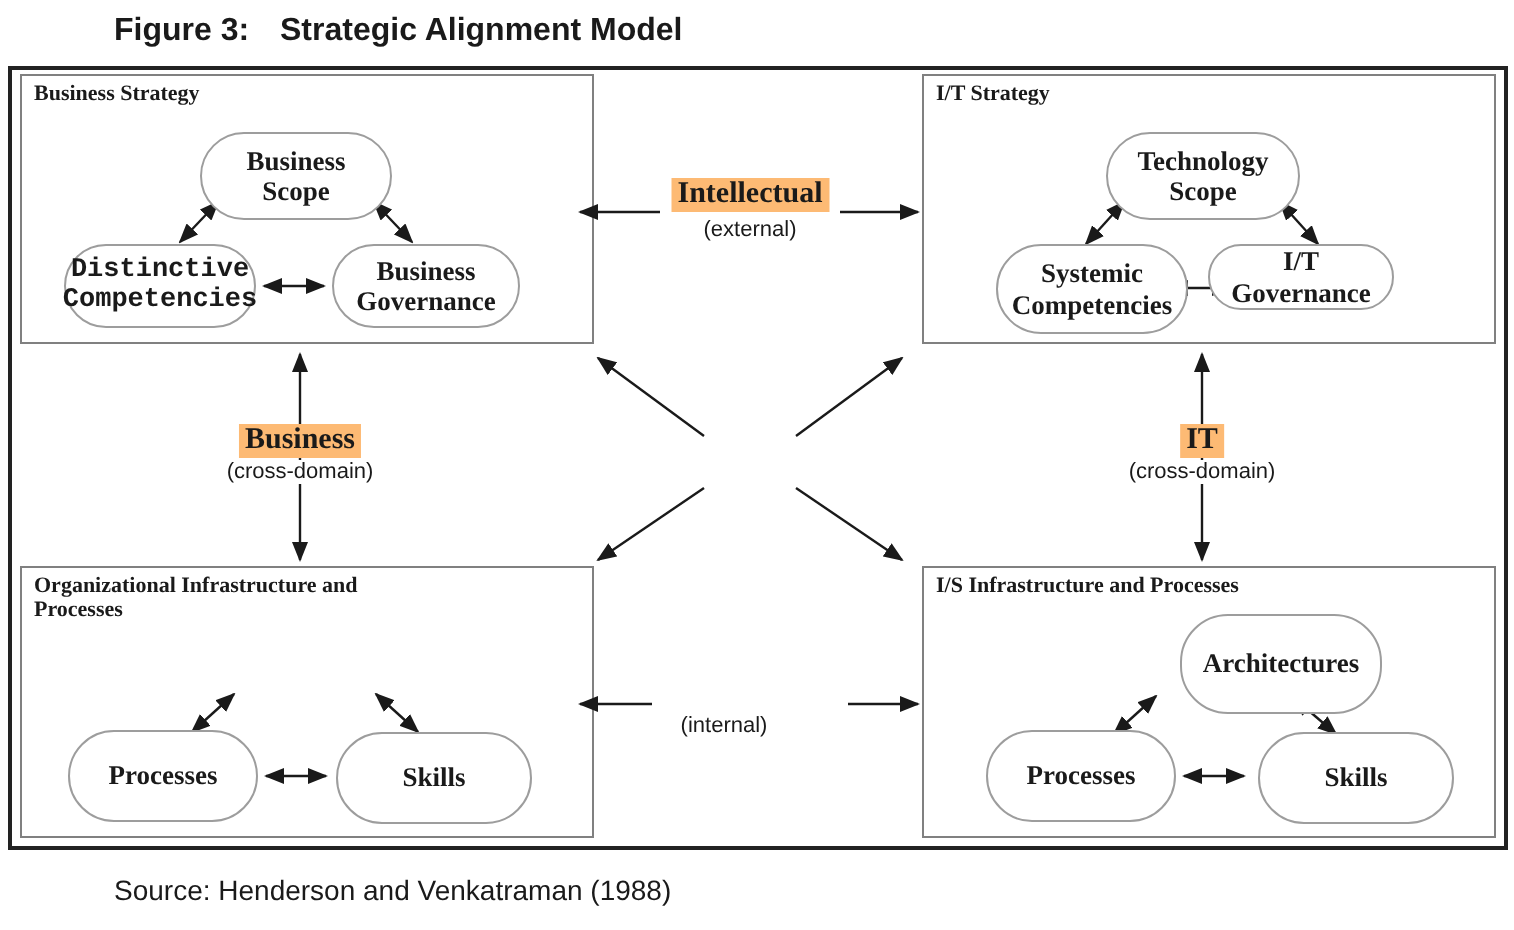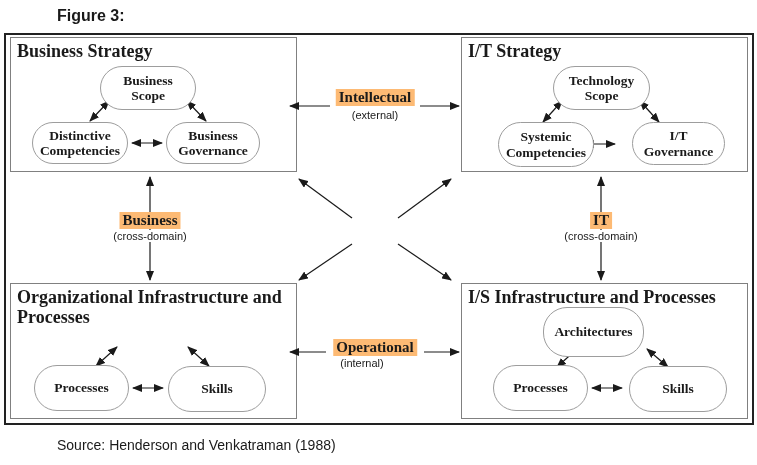--- a/index.html
+++ b/index.html
@@ -1,56 +1,56 @@
 <!DOCTYPE html>
 <html><head>
 <meta charset="utf-8">
 <style>
   html,body{margin:0;padding:0;background:#fff;}
   #page{position:relative;width:757px;height:465px;background:#ffffff;
-        font-family:"Liberation Sans",sans-serif;color:#1a1a1a;overflow:hidden;border-radius:11px;}
+        font-family:"Liberation Sans",sans-serif;color:#1a1a1a;overflow:hidden;}
 
   .abs{position:absolute;}
 
   
   .fig-label{left:57px;top:7px;font-size:16px;font-weight:bold;}
   .fig-title{left:140px;top:7px;font-size:16px;font-weight:bold;}
 
   
   .outer{left:4px;top:33px;width:750px;height:392px;border:2px solid #222;box-sizing:border-box;}
 
   
   .quad{border:1px solid #808080;background:#fff;box-sizing:border-box;}
   .q-tl{left:10px;top:37px;width:287px;height:135px;}
   .q-tr{left:461px;top:37px;width:287px;height:135px;}
   .q-bl{left:10px;top:283px;width:287px;height:136px;}
   .q-br{left:461px;top:283px;width:287px;height:136px;}
   .quad-title{position:absolute;left:6px;top:3px;font-family:"Liberation Serif",serif;
-              font-weight:bold;font-size:18px;line-height:1.12;white-space:pre-line;}
+              font-weight:bold;font-size:11px;line-height:1.12;white-space:pre-line;}
 
   
   .node{display:flex;align-items:center;justify-content:center;text-align:center;
         background:#fff;border:1px solid #9d9d9d;border-radius:24px;box-sizing:border-box;
         font-family:"Liberation Serif",serif;font-weight:bold;font-size:13.5px;
         line-height:1.12;white-space:pre-line;z-index:3;}
 
   
   .n-bscope{left:100px;top:66px;width:96px;height:44px;}
-  .n-dcomp{left:32px;top:122px;width:96px;height:42px;}
+  .n-dcomp{left:32px;top:122px;width:96px;height:42px;font-family:Liberation Mono, monospace;}
   .n-bgov{left:166px;top:122px;width:94px;height:42px;}
   
   .n-tscope{left:553px;top:66px;width:97px;height:44px;}
   .n-scomp{left:498px;top:122px;width:96px;height:45px;}
-  .n-itgov{left:632px;top:122px;width:93px;height:43px;}
+  .n-itgov{left:604px;top:122px;width:93px;height:33px;}
   
   .n-admin{left:100px;top:306px;width:105px;height:48px;}
   .n-proc1{left:34px;top:365px;width:95px;height:46px;}
   .n-skill1{left:168px;top:366px;width:98px;height:46px;}
   
-  .n-arch{left:543px;top:307px;width:101px;height:50px;}
+  .n-arch{left:590px;top:307px;width:101px;height:50px;}
   .n-proc2{left:493px;top:365px;width:95px;height:46px;}
   .n-skill2{left:629px;top:366px;width:98px;height:46px;}
 
   
   .conn-main{font-family:"Liberation Serif",serif;font-weight:bold;font-size:15px;
              background:#fdba74;padding:0 3px;z-index:4;transform:translateX(-50%);white-space:nowrap;}
   .conn-sub{font-size:11px;background:#fff;padding:0 3px;z-index:4;
             transform:translateX(-50%);white-space:nowrap;}
   .lbl-intellectual{left:375px;top:89px;}
   .lbl-external{left:375px;top:109px;}
@@ -66,20 +66,21 @@
   svg.arrows line{stroke:#1a1a1a;stroke-width:1.2;}
 
   .source{left:57px;top:437px;font-size:14px;}
 </style>
 </head>
 <body>
 
 <div id="page">
 
   <div class="abs fig-label">Figure 3:</div>
+  <div class="abs fig-title">Strategic Alignment Model</div>
 
   <div class="abs outer"></div>
 
   <svg class="arrows" viewBox="0 0 757 465">
     <defs>
       <marker id="ah" viewBox="0 0 10 8" markerWidth="10" markerHeight="8" refX="9" refY="4" orient="auto-start-reverse" markerUnits="userSpaceOnUse">
         <path d="M0,0 L10,4 L0,8 z" fill="#1a1a1a"></path>
       </marker>
     </defs>
 
@@ -151,21 +152,20 @@
   <div class="abs node n-proc1">Processes</div>
   <div class="abs node n-skill1">Skills</div>
 
   <div class="abs node n-arch">Architectures</div>
   <div class="abs node n-proc2">Processes</div>
   <div class="abs node n-skill2">Skills</div>
 
   <div class="abs conn-main lbl-intellectual">Intellectual</div>
   <div class="abs conn-sub lbl-external">(external)</div>
 
-  <div class="abs conn-main lbl-operational">Operational</div>
   <div class="abs conn-sub lbl-internal">(internal)</div>
 
   <div class="abs conn-main lbl-business">Business</div>
   <div class="abs conn-sub lbl-bcross">(cross-domain)</div>
 
   <div class="abs conn-main lbl-it">IT</div>
   <div class="abs conn-sub lbl-itcross">(cross-domain)</div>
 
 
   <div class="abs source">Source: Henderson and Venkatraman (1988)</div>

